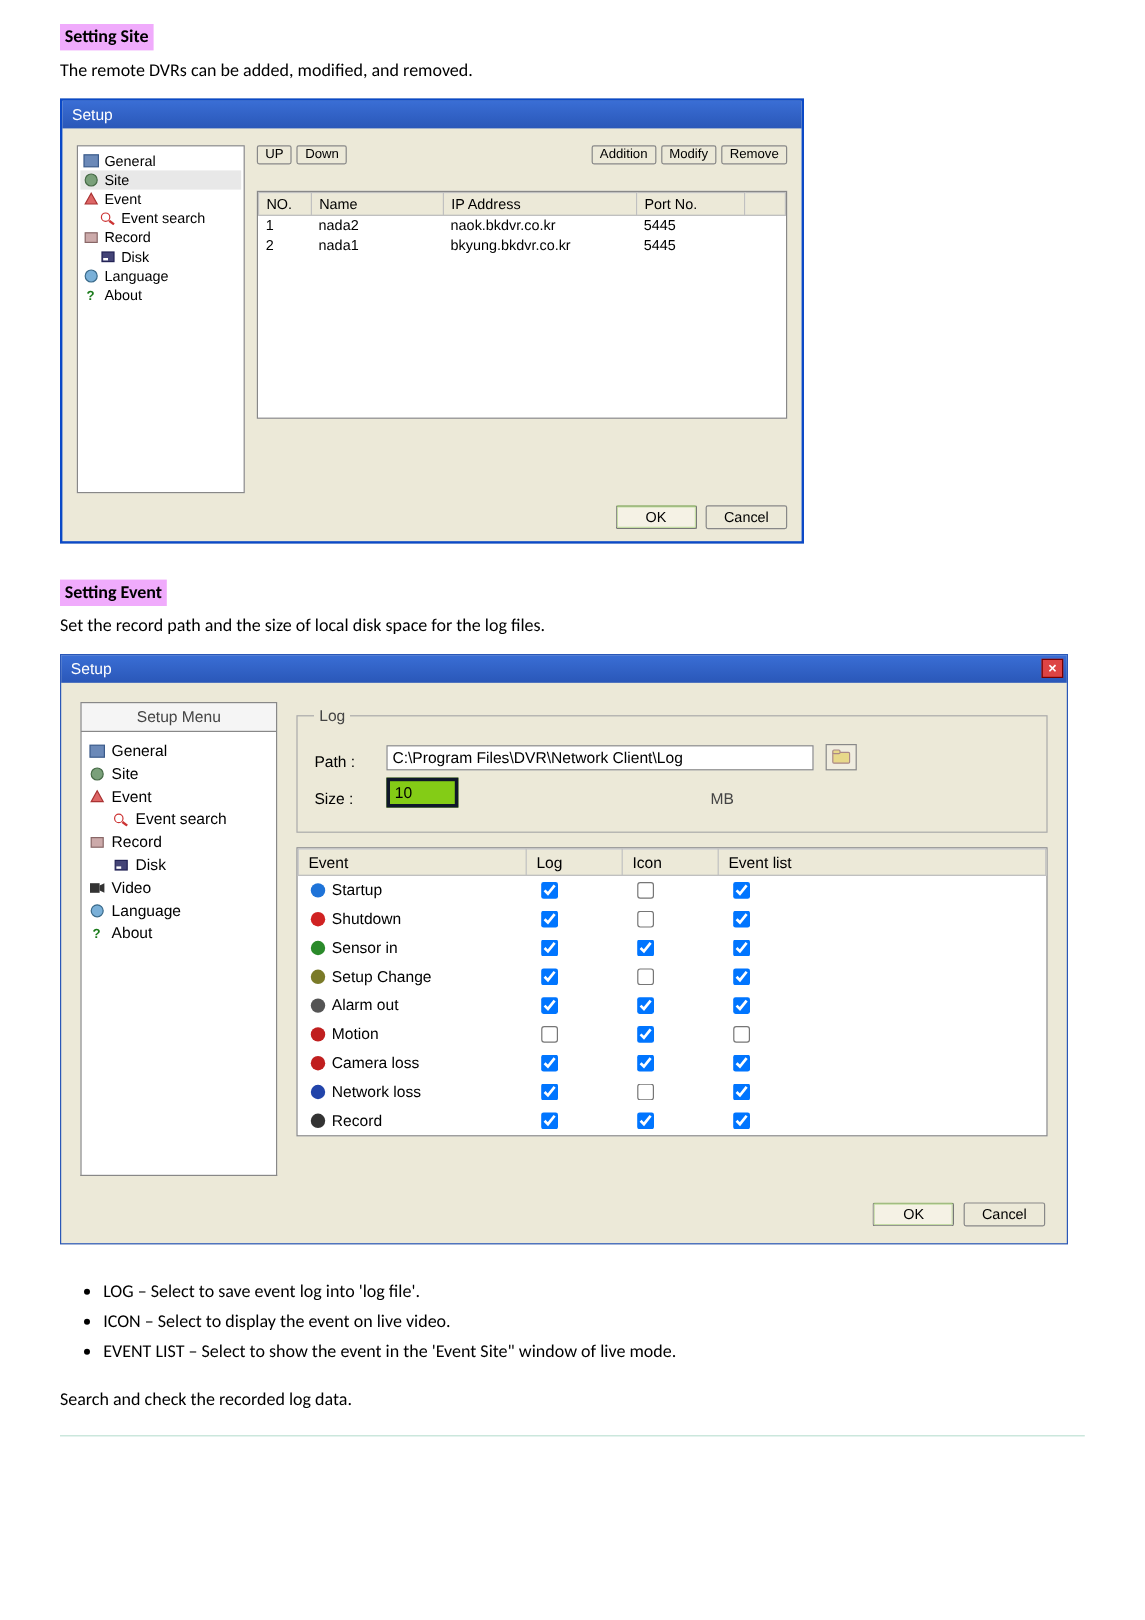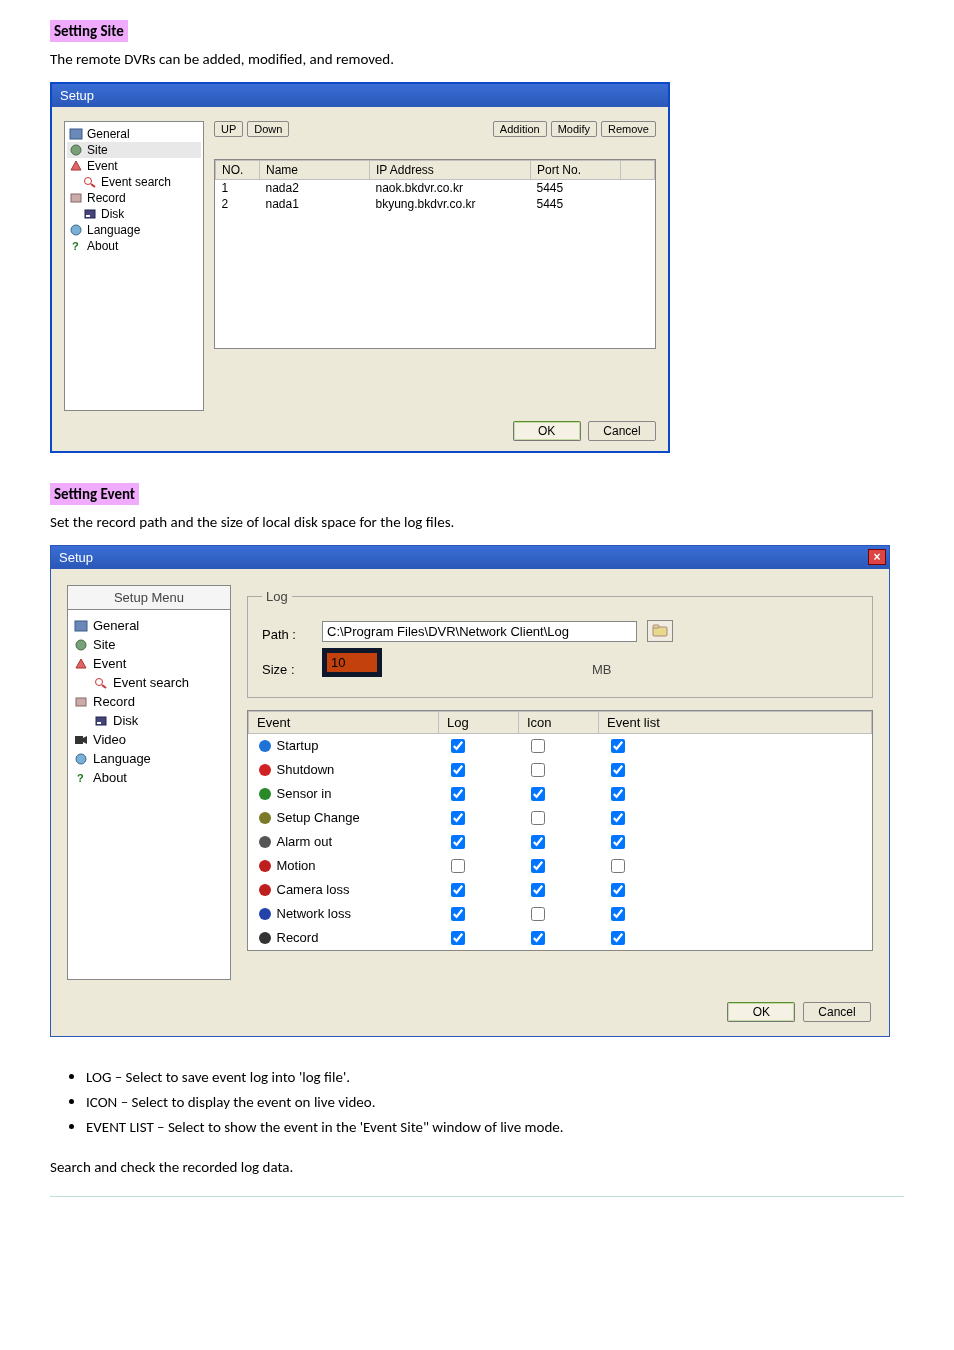--- a/index.html
+++ b/index.html
@@ -137,31 +137,31 @@
   .right2 { flex: 1; padding-top: 4px; }
   fieldset.loggroup {
     border: 1px solid #aaa;
     padding: 10px 14px 14px 14px;
     margin: 0 0 12px 0;
   }
   fieldset.loggroup legend { padding: 0 4px; font-size: 13px; color: #444; }
   .form-row { display: flex; align-items: flex-end; gap: 10px; margin: 6px 0; }
   .form-row label { width: 50px; }
   .pathbox {
-    width: 315px;
+    width: 356px;
     padding: 2px 4px;
     border: 1px solid #888;
     background: #fff;
     font-size: 13px;
   }
   .sizebox {
     width: 60px;
     padding: 2px 4px;
-    border: 5px solid #0f172a;
-    background: #c2410c;
+    border: 3px solid #0f172a;
+    background: #84cc16;
     font-size: 13px;
   }
   .browse {
     width: 26px; height: 22px;
     border: 1px solid #888; background:#f0ede0;
     display:flex;align-items:center;justify-content:center;
     cursor:pointer;
   }
   .mblabel { margin-left: 200px; color:#444; }
   .evgrid {

